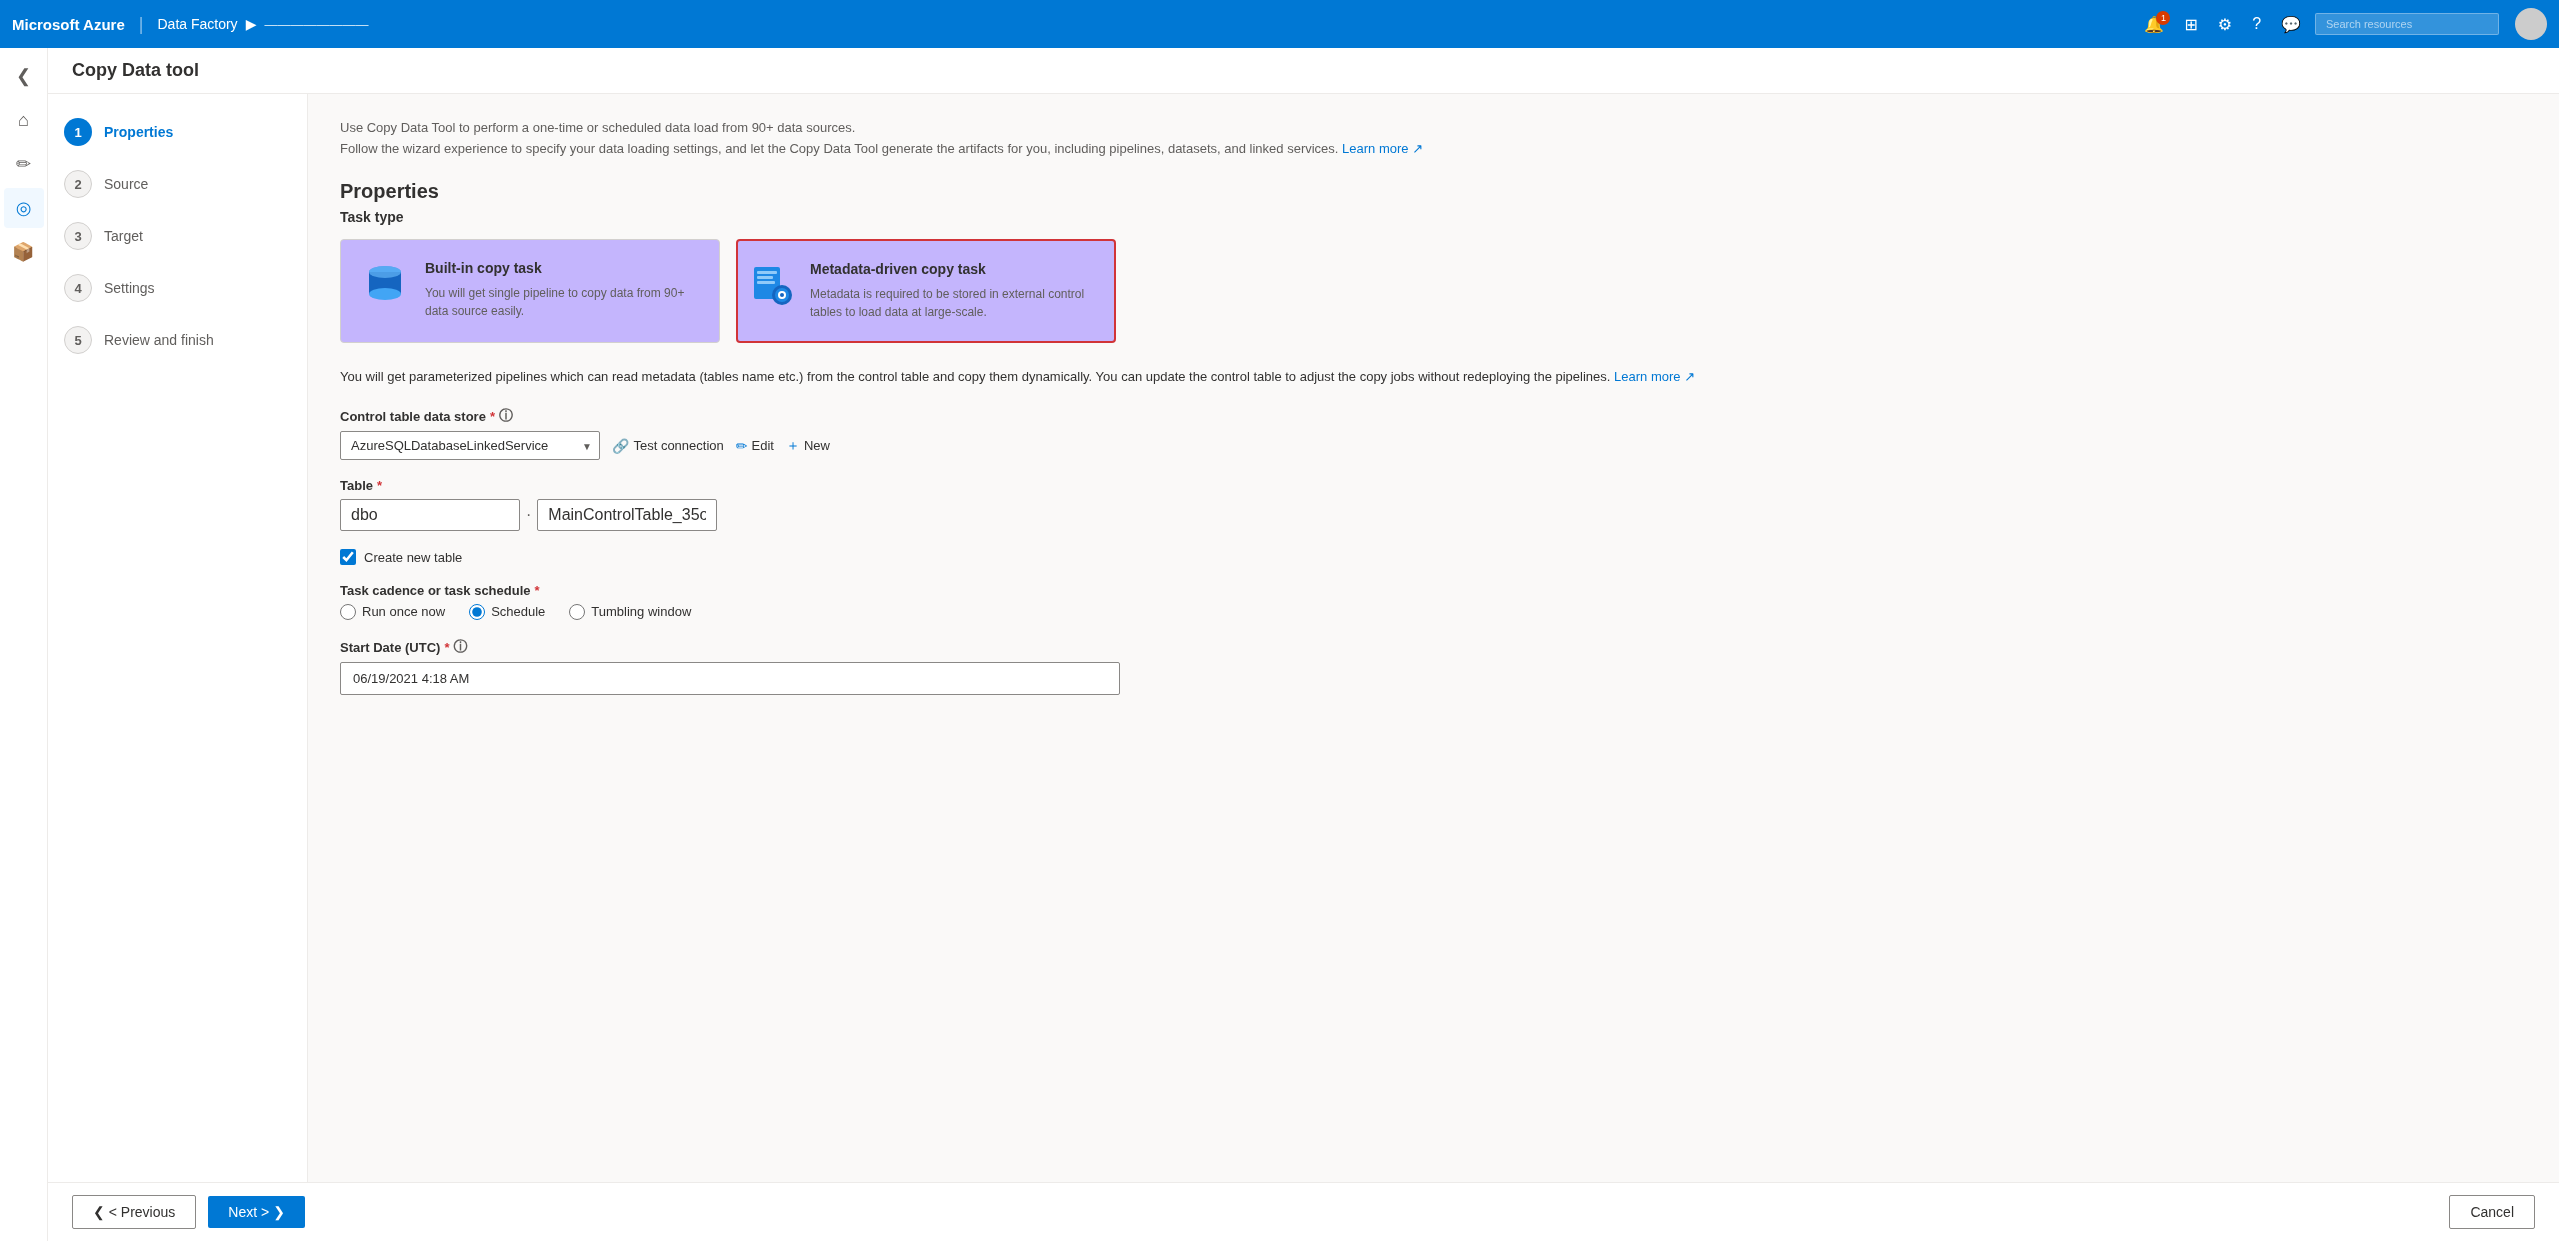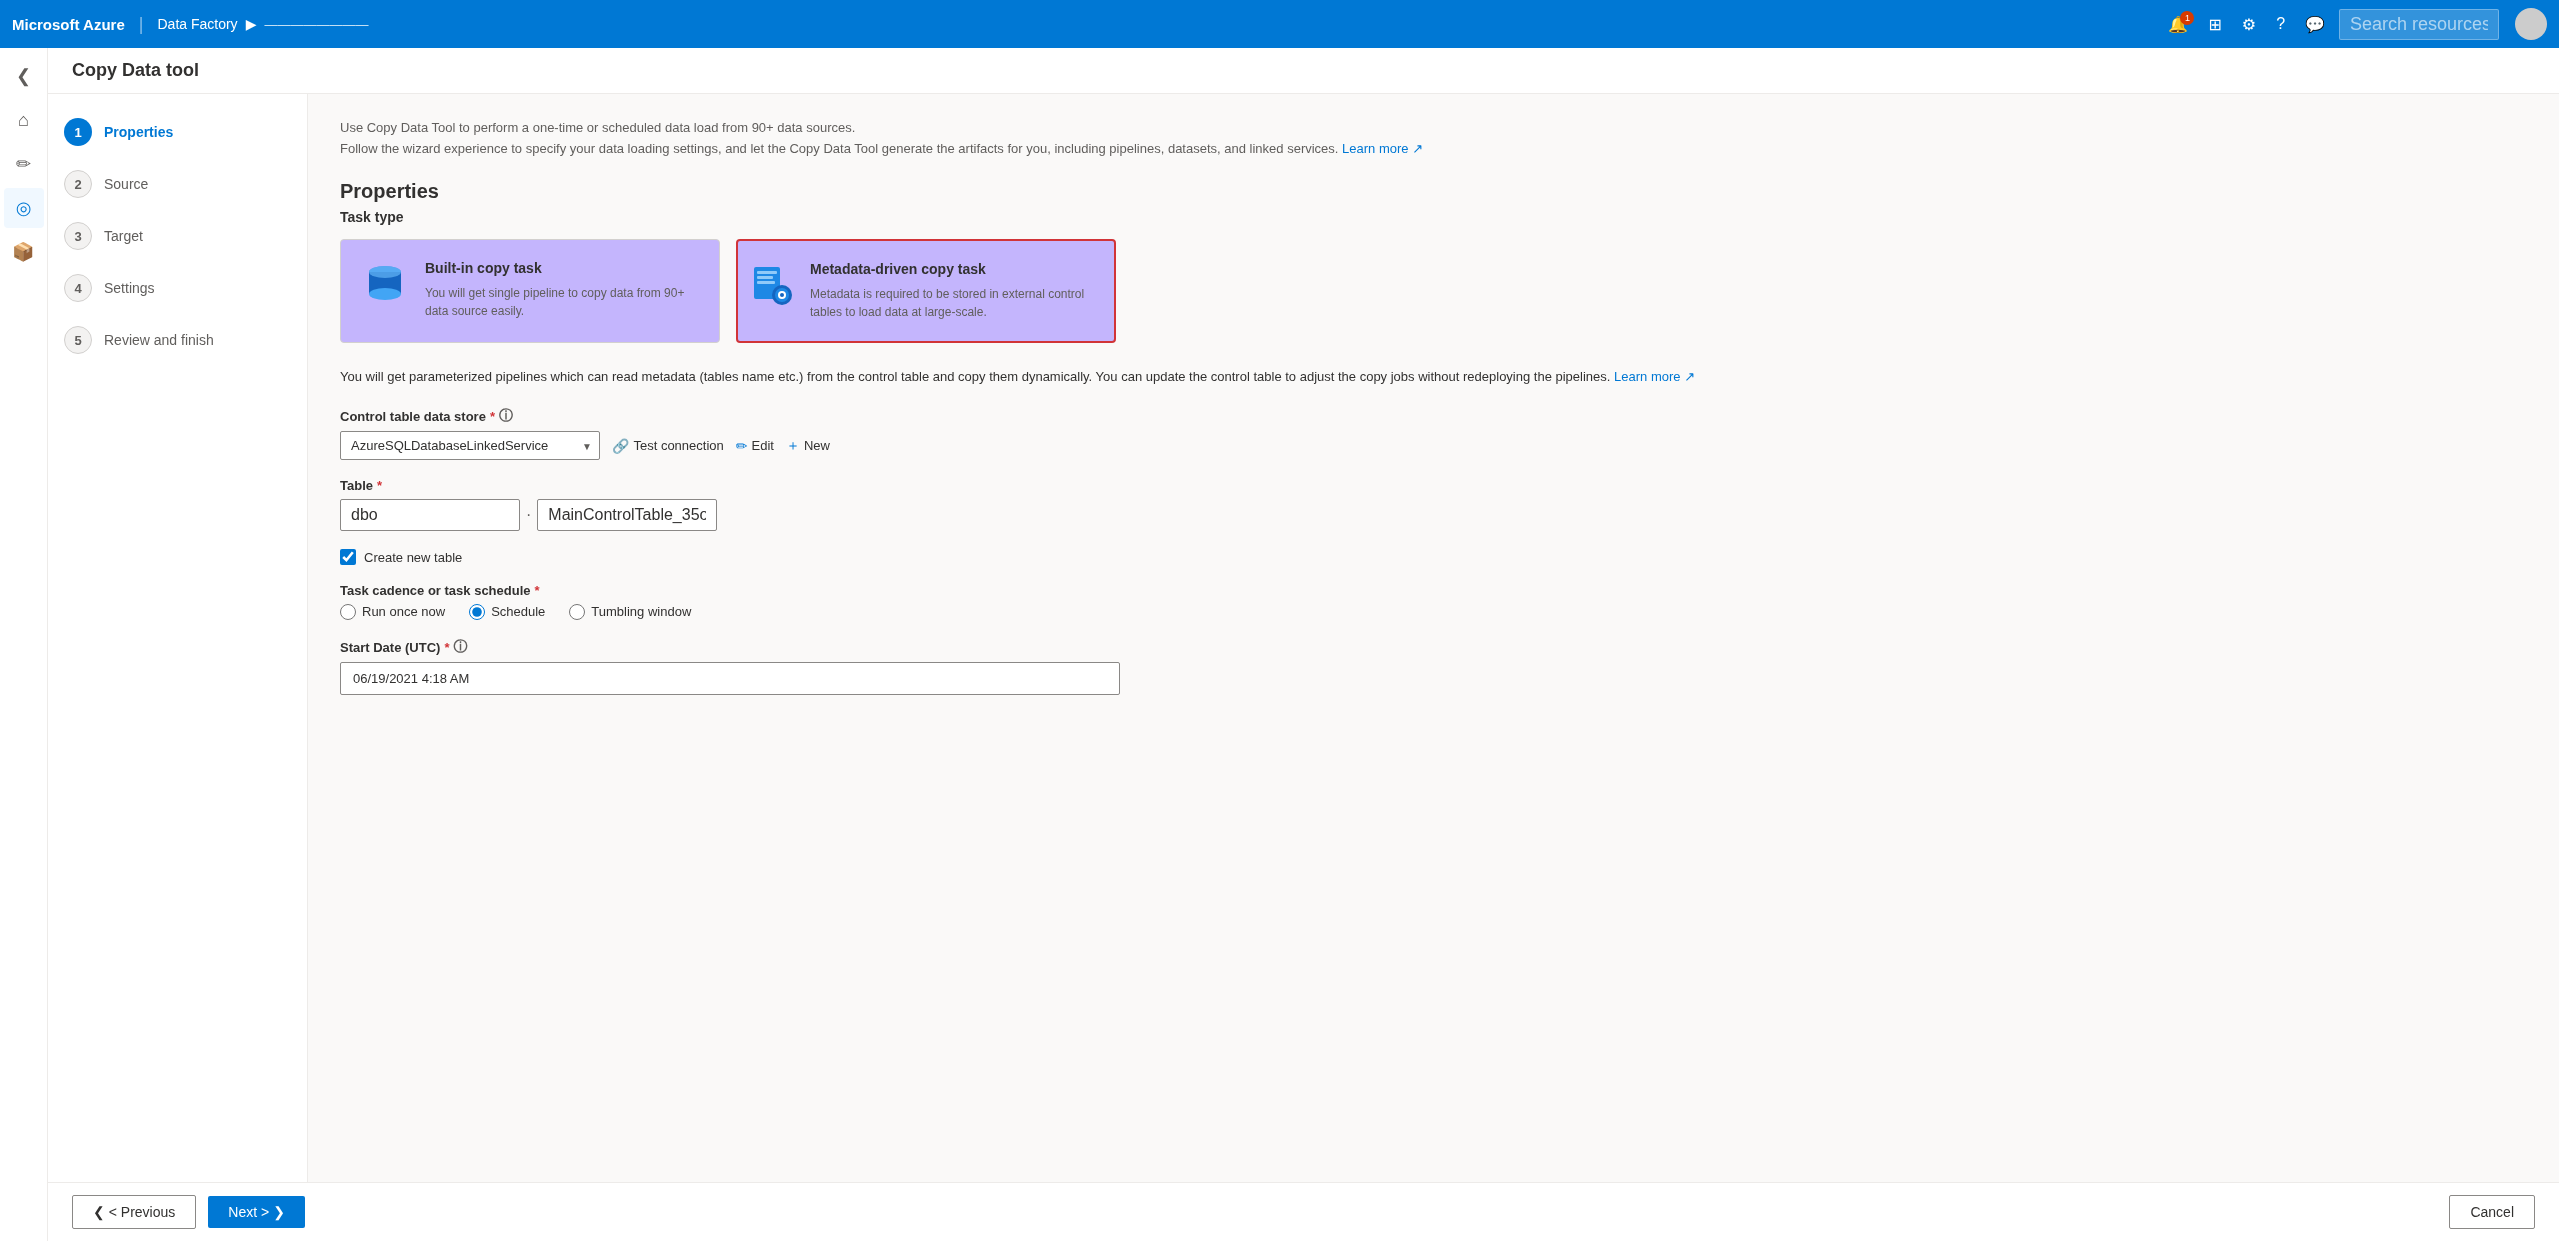--- a/index.html
+++ b/index.html
@@ -58,22 +58,22 @@
       border-radius: 50%;
       background: #ccc;
       margin-left: 8px;
     }
     .search-box {
       background: rgba(255,255,255,0.2);
       border: 1px solid rgba(255,255,255,0.3);
       border-radius: 2px;
       padding: 4px 10px;
       color: #fff;
-      font-size: 18px;
-      width: 160px;
+      font-size: 11px;
+      width: 184px;
     }
     .search-box::placeholder { color: rgba(255,255,255,0.6); }
 
     
     .main-layout {
       display: flex;
       margin-top: 48px;
       height: calc(100vh - 48px);
     }
 

